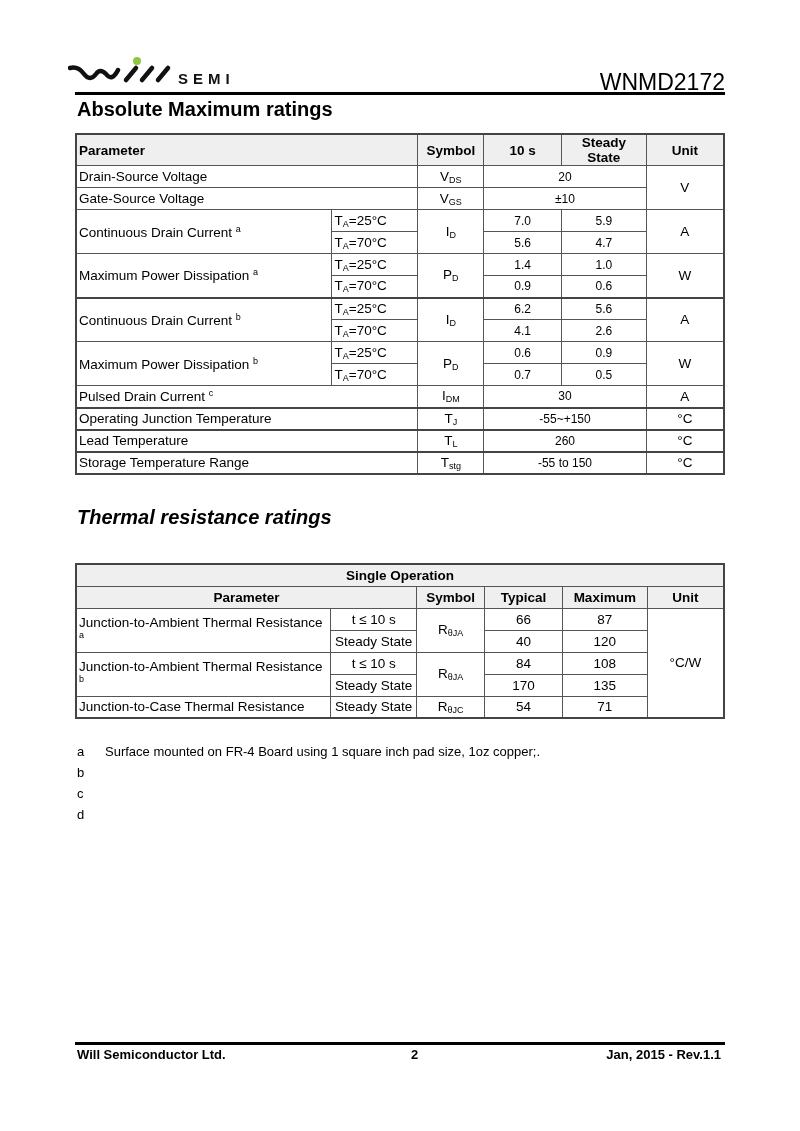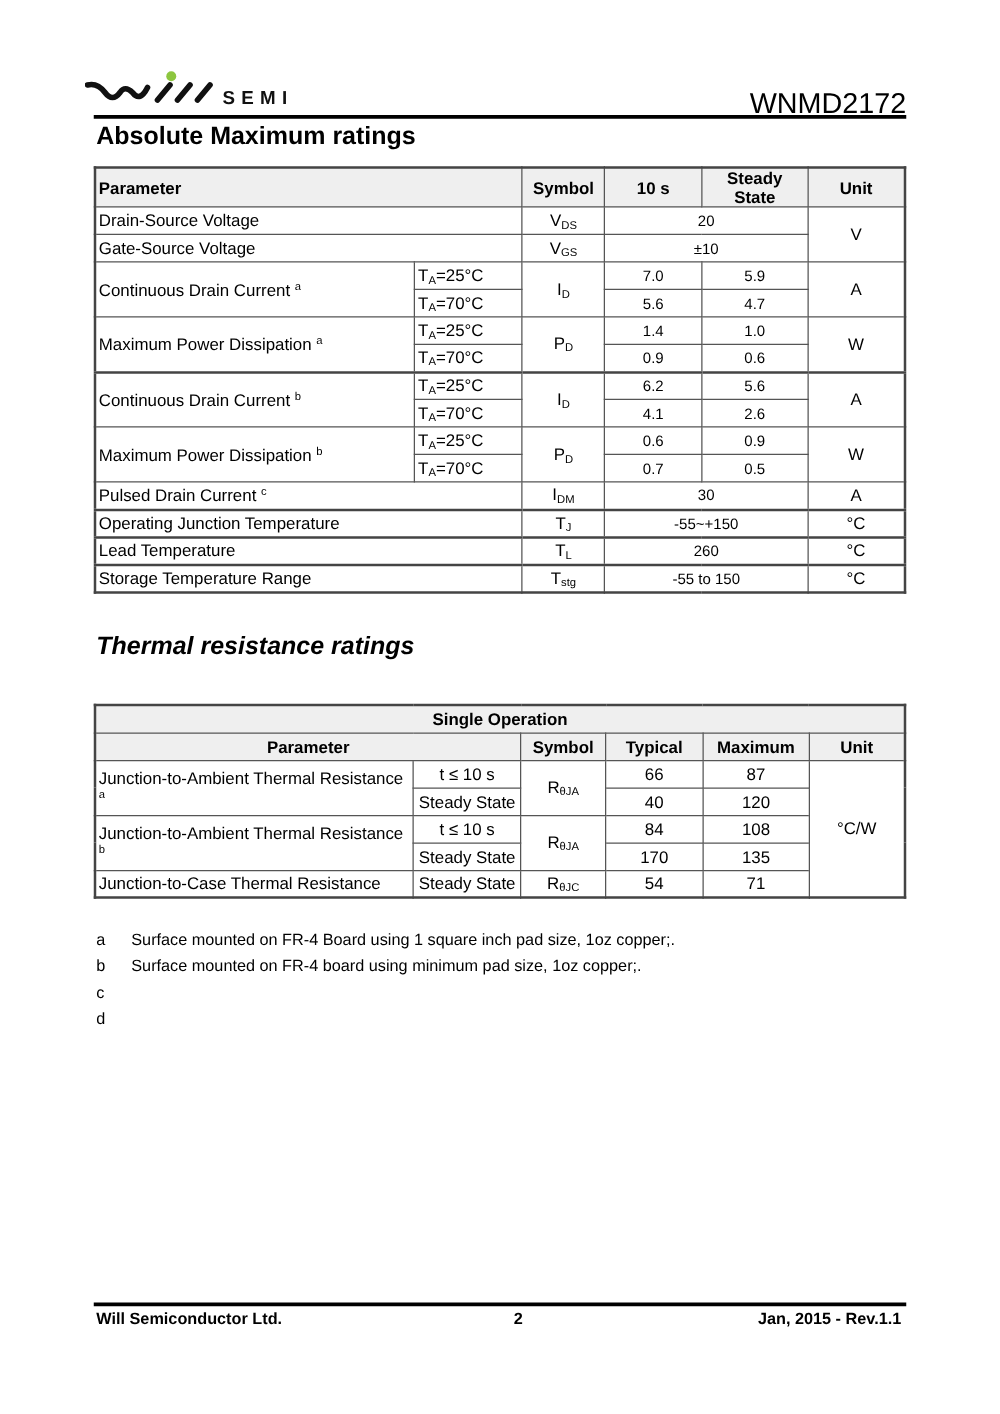--- a/index.html
+++ b/index.html
@@ -222,21 +222,20 @@
 </tbody>
   </table>
 
 <div class="notes">
   <div class="note">
     <span class="note-key">a</span>
     <span>Surface mounted on FR-4 Board using 1 square inch pad size, 1oz copper;.</span>
   </div>
   <div class="note">
     <span class="note-key">b</span>
-    <span>Surface mounted on FR-4 board using minimum pad size, 1oz copper;.</span>
   </div>
   <div class="note">
     <span class="note-key">c</span>
   </div>
   <div class="note">
     <span class="note-key">d</span>
   </div>
 </div>
 
 <div class="footer-rule"></div>

